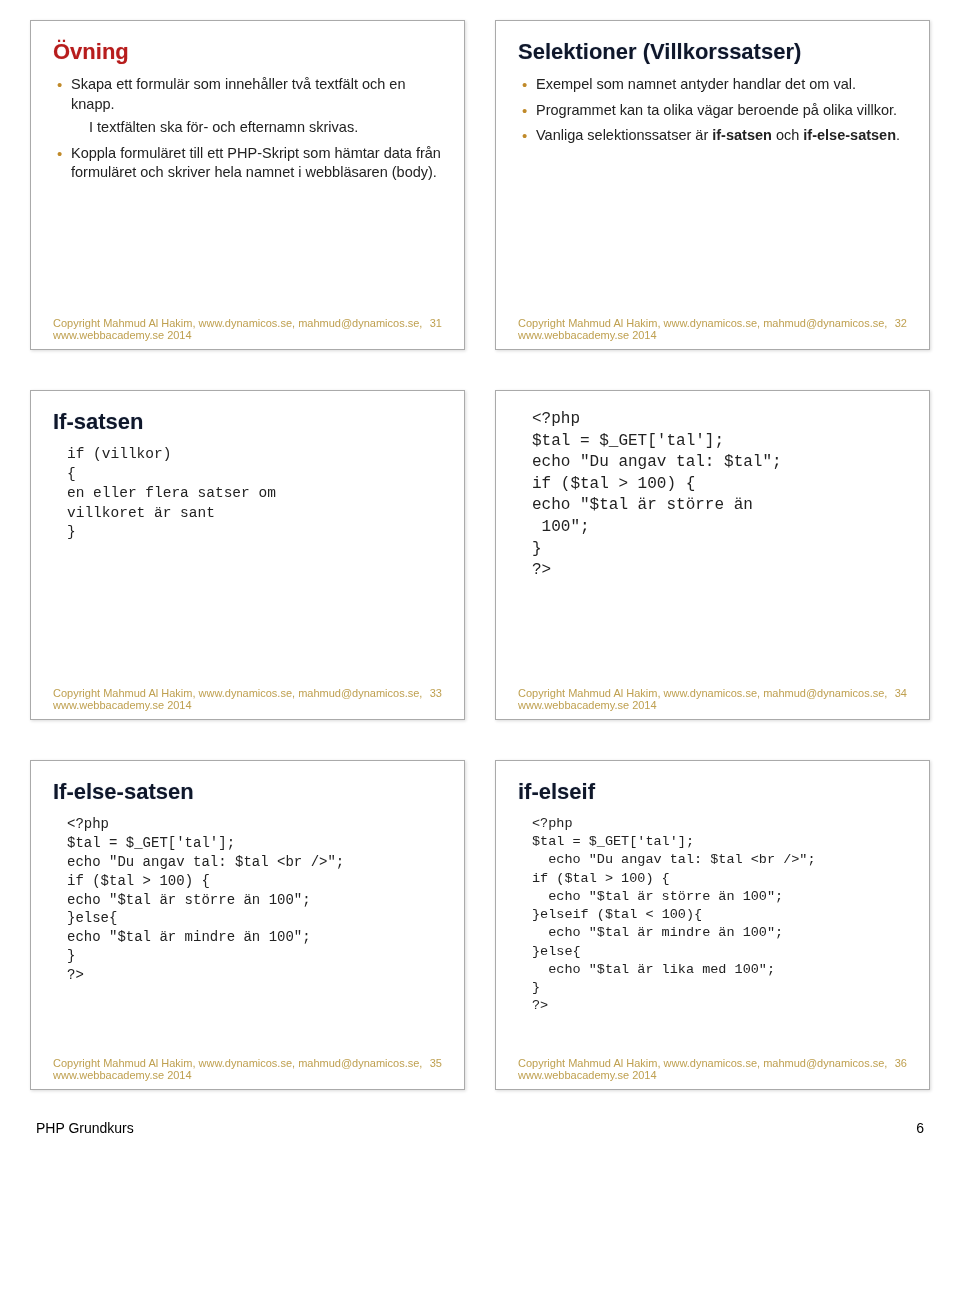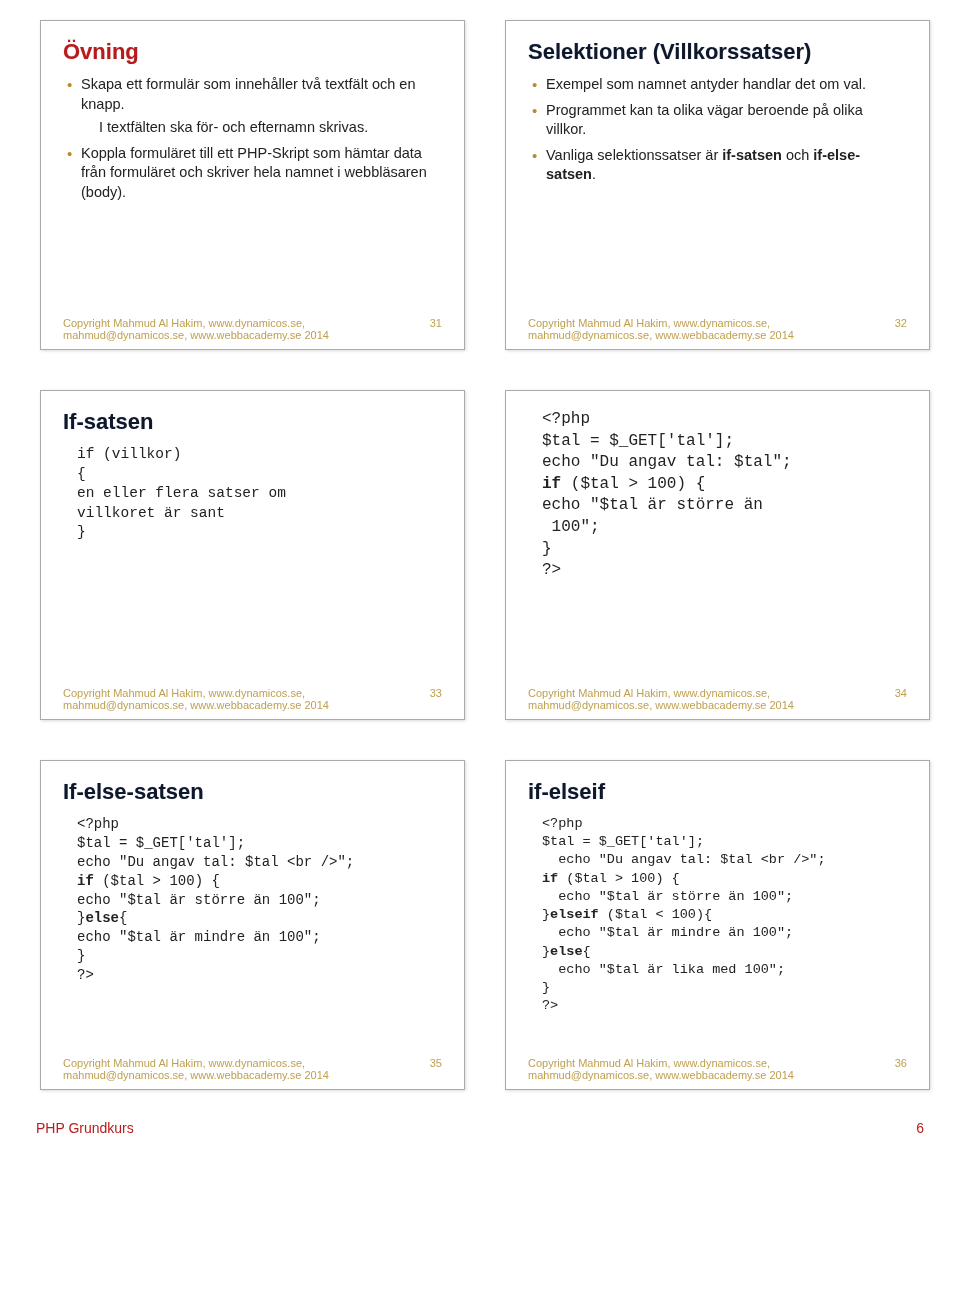--- a/index.html
+++ b/index.html
@@ -23,21 +23,20 @@
   }
   .slide {
     border: 1px solid #aaa;
     padding: 18px 22px 8px 22px;
     box-shadow: 1px 1px 3px rgba(0,0,0,0.15);
     box-sizing: border-box;
     background: #fff;
     height: 330px;
     display: flex;
     flex-direction: column;
-    margin-left: 10px;
   }
   .slide h2 {
     margin: 0 0 10px 0;
     font-size: 22px;
     font-weight: bold;
     color: #b71c1c;
     text-shadow: 0 0 1px rgba(183,28,28,0.3);
   }
   .slide h2.blue {
     color: #0f172a;
@@ -92,25 +91,25 @@
     justify-content: space-between;
     align-items: baseline;
     font-size: 11px;
     color: #bfa050;
     margin-top: 6px;
   }
   .pagefoot {
     display: flex;
     justify-content: space-between;
     font-size: 14px;
-    color: #b91c1c;
+    color: #000000;
     margin-top: 30px;
     padding: 0 6px;
   }
-  .kw { font-weight: bold; }
+  .kw { font-weight: normal; }
 </style>
 </head>
 <body>
 
 <div class="page">
   <div class="grid">
 
     <div class="slide">
       <h2>Övning</h2>
       <div class="content">

